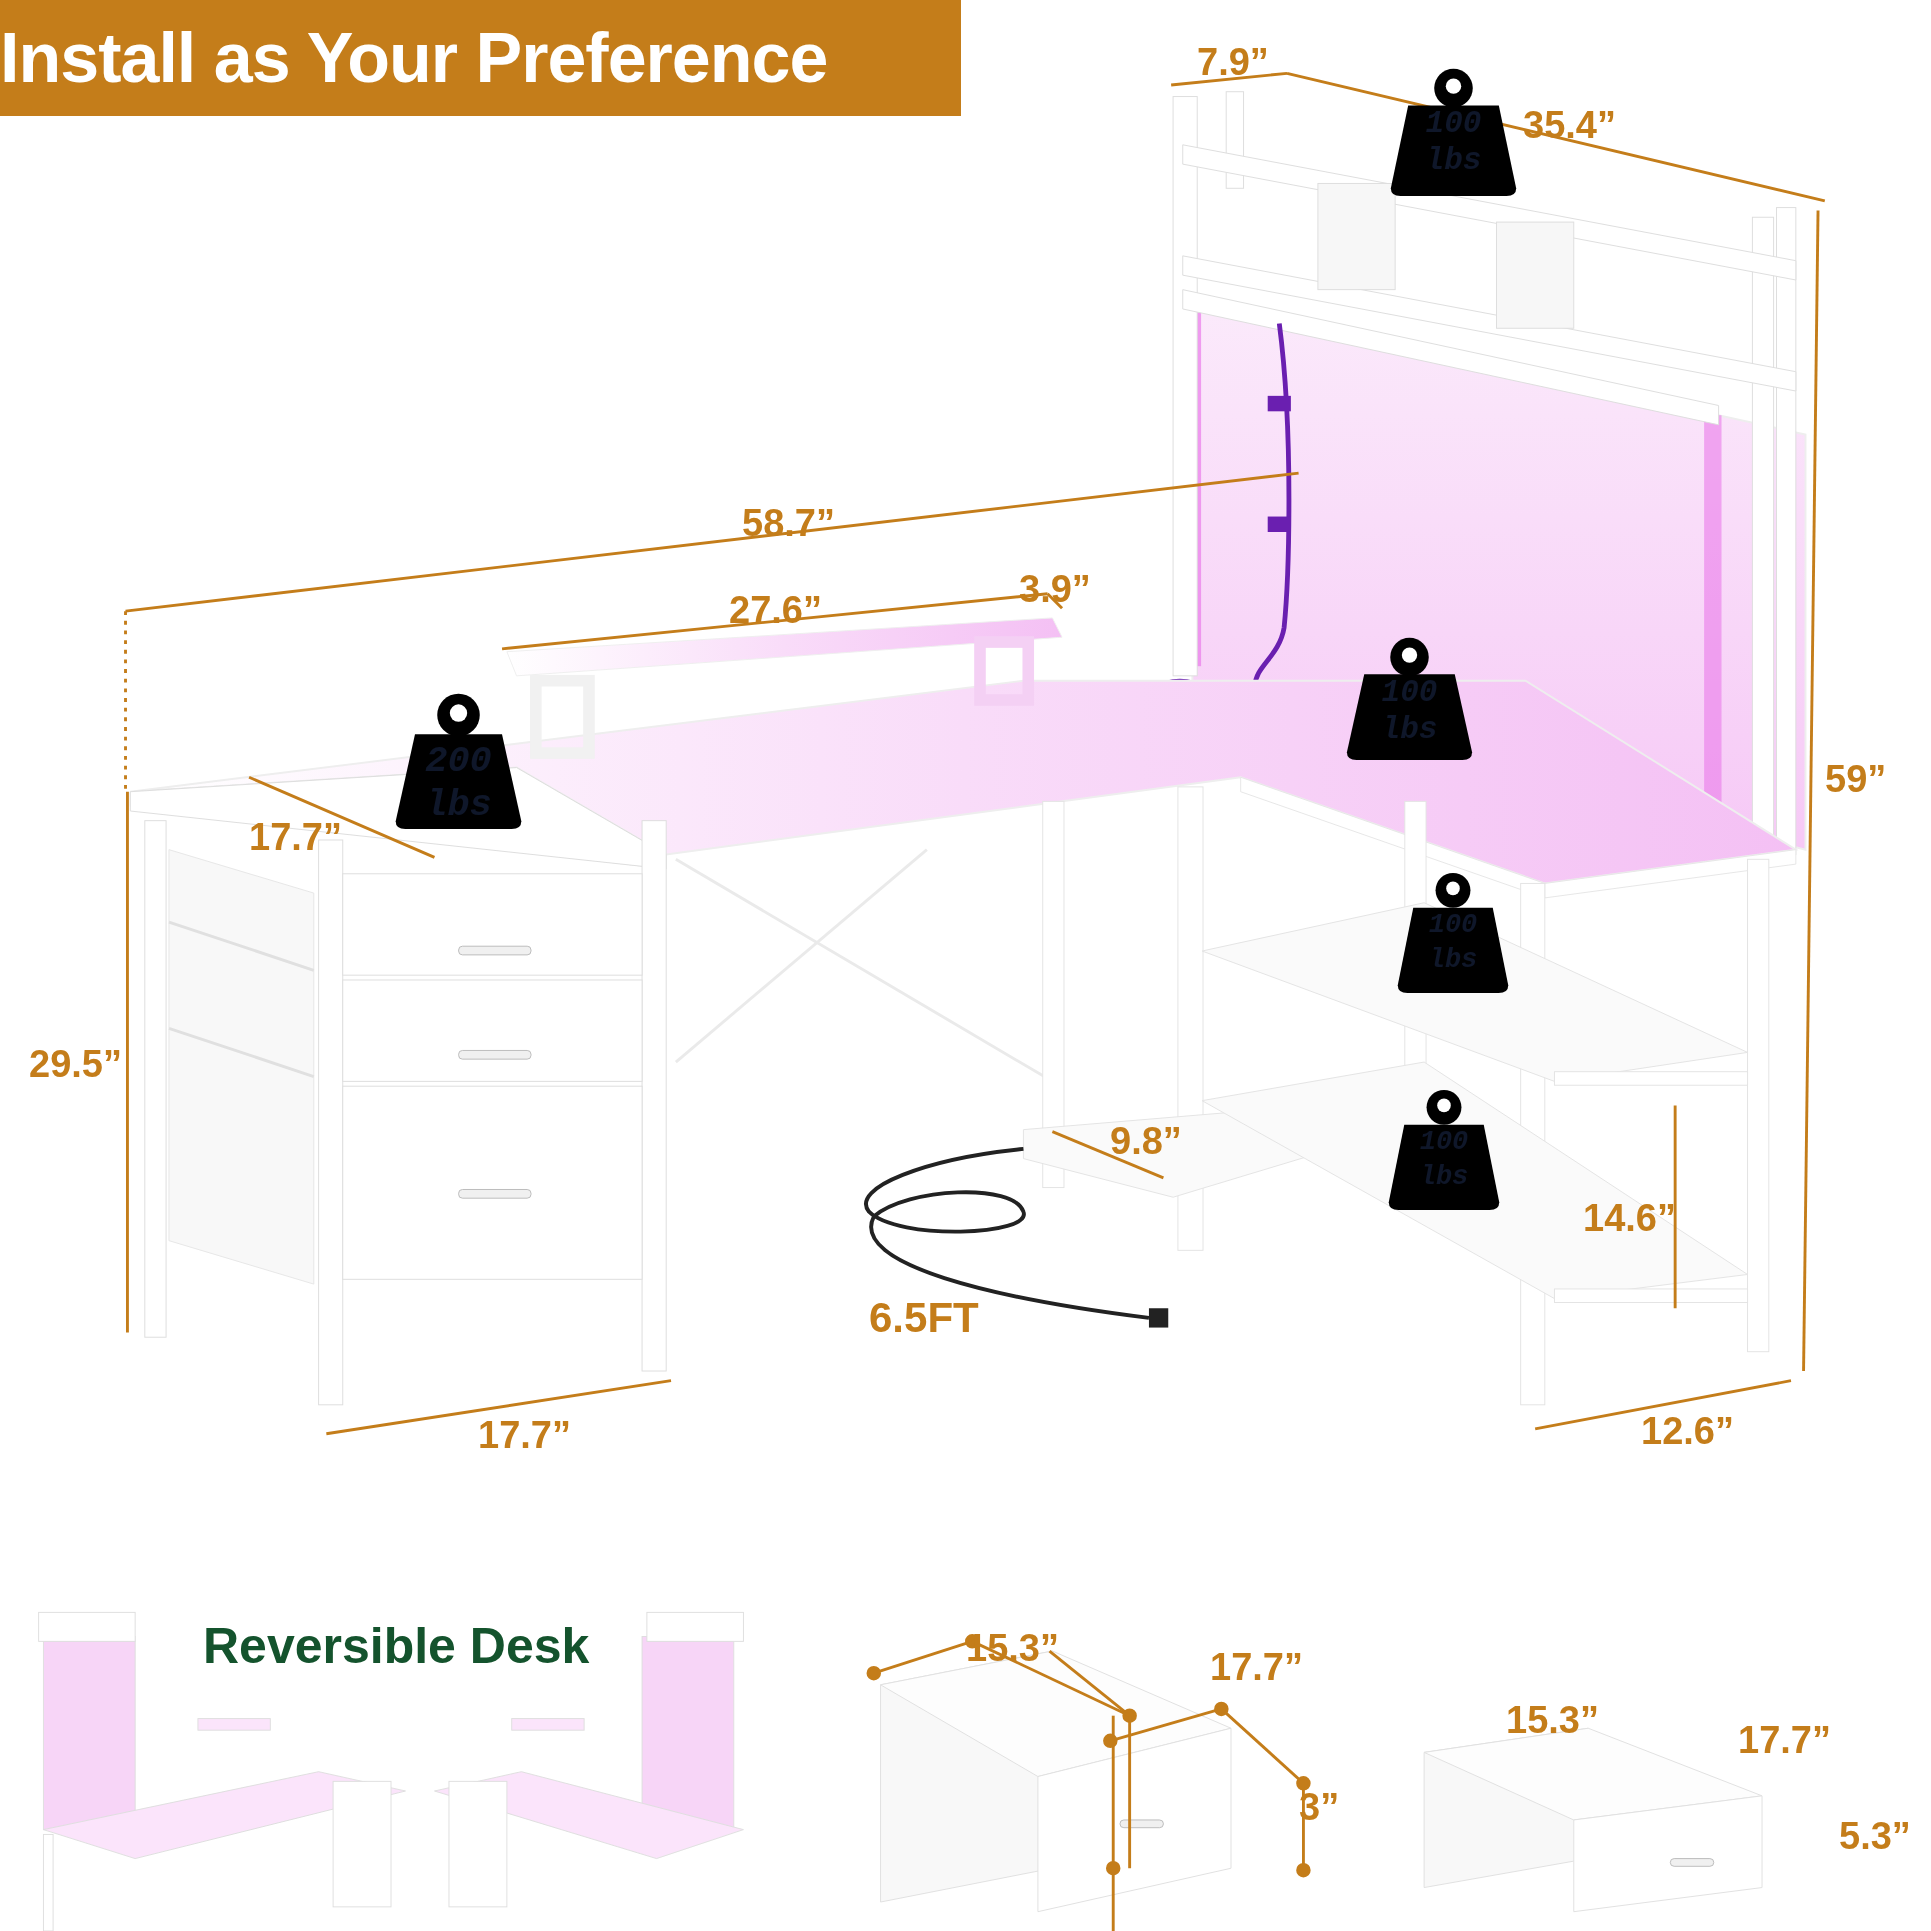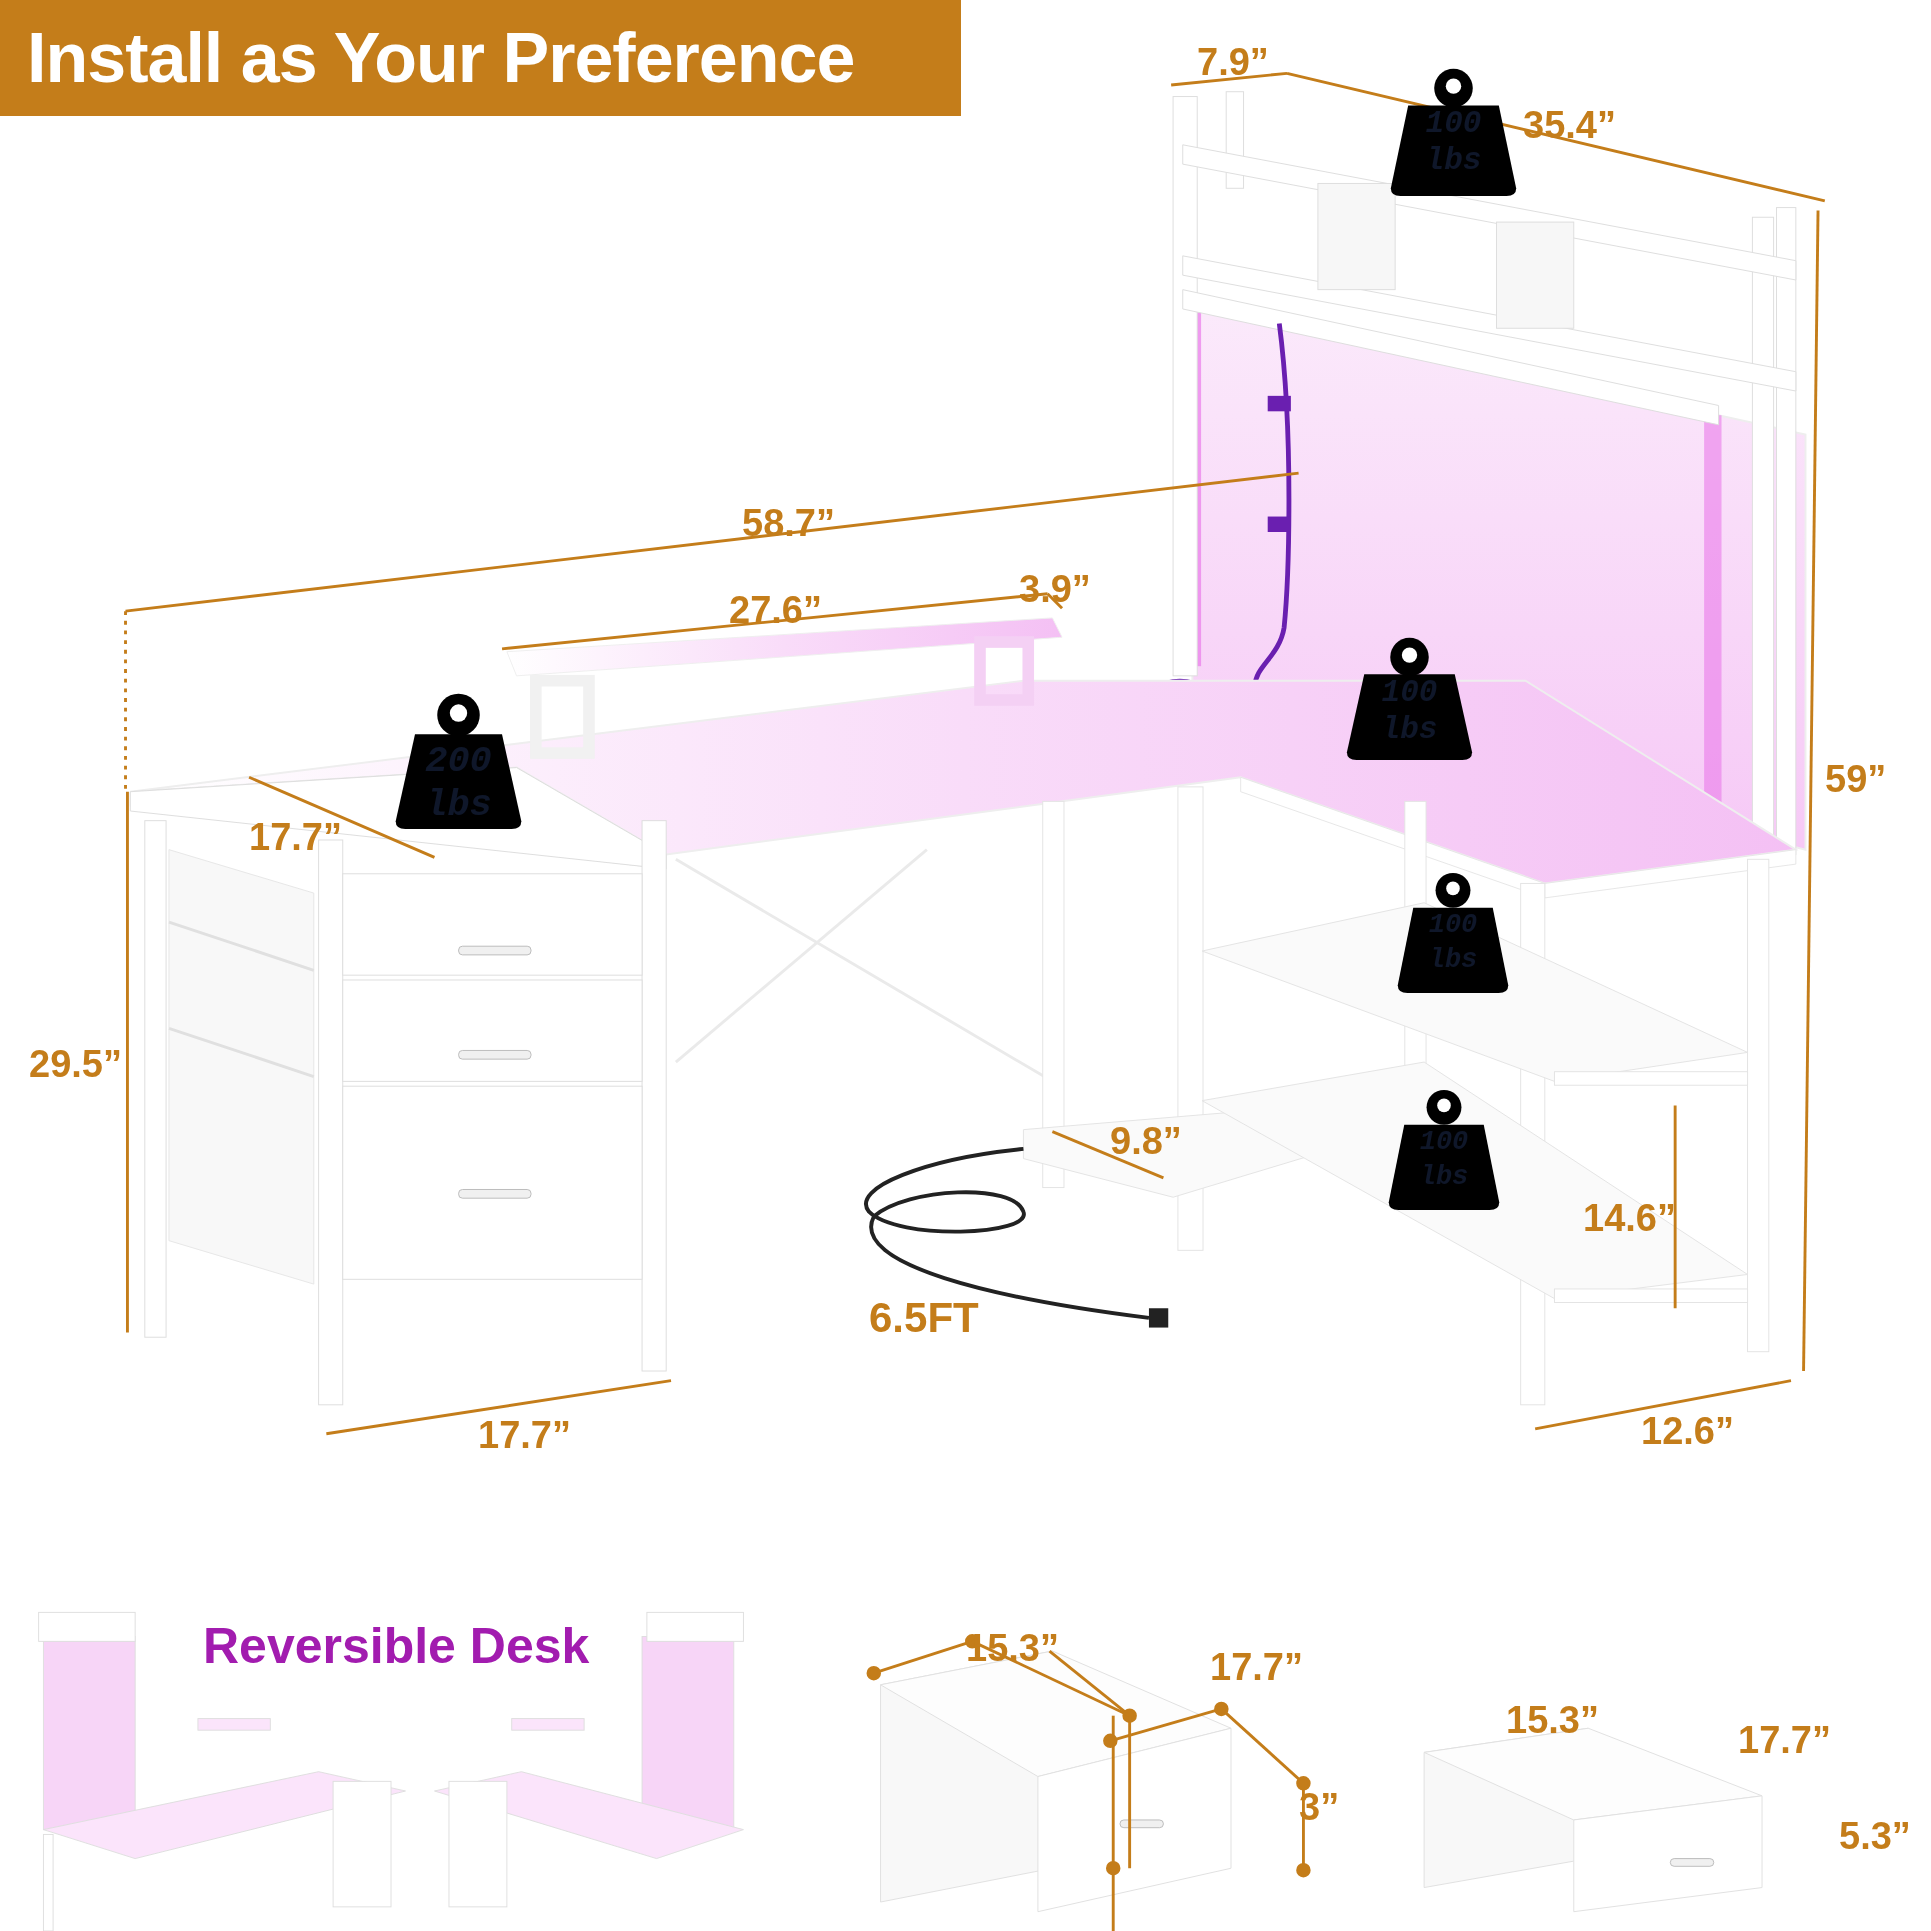--- a/index.html
+++ b/index.html
@@ -1,25 +1,25 @@
 <!DOCTYPE html>
 <html><head>
 <meta charset="utf-8">
 <style>
   html,body{margin:0;padding:0;background:#ffffff;}
   body{width:1931px;height:1931px;position:relative;overflow:hidden;font-family:"Liberation Sans",sans-serif;}
   .banner{position:absolute;left:0;top:0;width:961px;height:116px;background:#c47d1a;display:flex;align-items:center;}
-  .banner-text{color:#fff;font-weight:bold;font-size:70px;margin-left:27px;letter-spacing:-1px;font-family:"Liberation Sans",sans-serif;}
+  .banner-text{color:#fff;font-weight:bold;font-size:70px;letter-spacing:-1px;font-family:"Liberation Sans",sans-serif;}
   .dim{position:absolute;color:#c47d1a;font-weight:bold;font-family:"Liberation Sans",sans-serif;font-size:38px;white-space:nowrap;}
   .dim.big{font-size:42px;}
   svg.scene{position:absolute;left:0;top:0;}
   .weight{position:absolute;width:145px;height:145px;}
   .weight svg{position:absolute;left:0;top:0;}
   .weight .wtxt{position:absolute;left:0;width:100%;text-align:center;color:#0f172a;font-family:Liberation Mono, monospace;font-style:italic;font-weight:bold;font-size:31px;line-height:37px;}
-  .title2{position:absolute;color:#a21caf;font-weight:bold;font-size:50px;font-family:"Liberation Sans",sans-serif;}
+  .title2{position:absolute;color:#14532d;font-weight:bold;font-size:50px;font-family:"Liberation Sans",sans-serif;}
 </style>
 </head>
 <body>
 
 <div class="banner">
   <span class="banner-text">Install as Your Preference</span>
 </div>
 
 <svg class="scene" width="1931" height="1931" viewBox="0 0 2000 2000">
   <defs>

